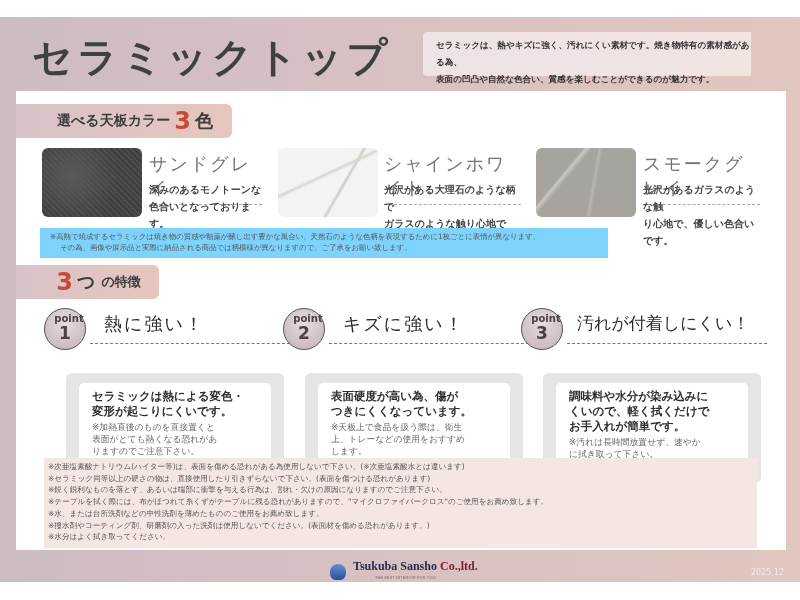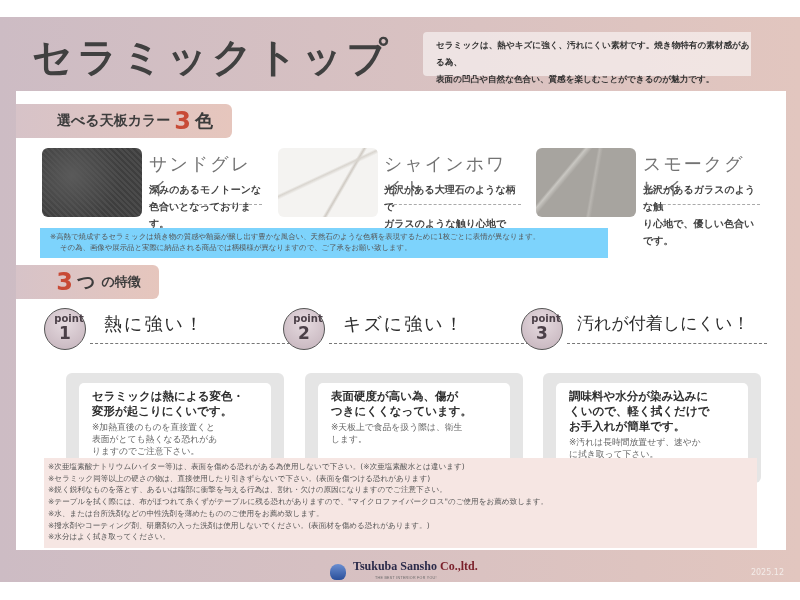--- a/index.html
+++ b/index.html
@@ -188,20 +188,21 @@
 
 <div class="feature f2">
   <div class="card">
     <div class="card-inner">
       <div class="card-main">
         <div>表面硬度が高い為、傷が</div>
         <div>つきにくくなっています。</div>
       </div>
       <div class="card-sub">
         <div>※天板上で食品を扱う際は、衛生</div>
+        <div>上、トレーなどの使用をおすすめ</div>
         <div>します。</div>
       </div>
     </div>
   </div>
   <div class="feat-title">キズに強い！</div>
   <div class="badge">
     <span class="p">point</span>
     <span class="n">2</span>
   </div>
 </div>

